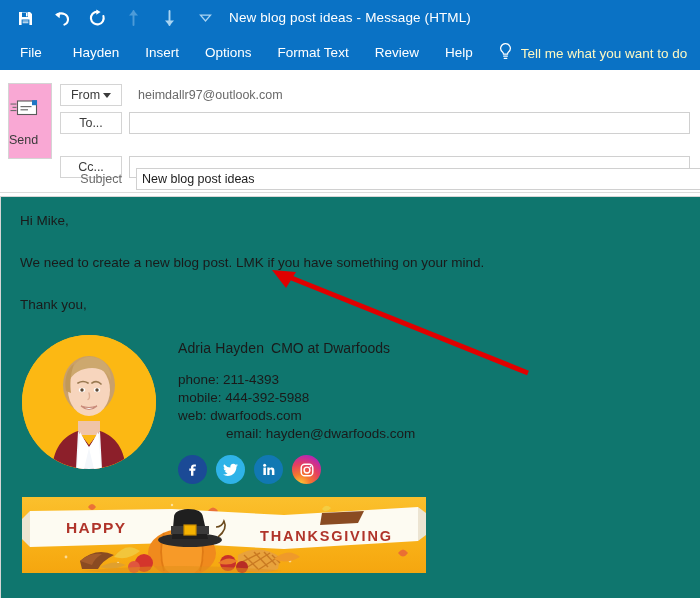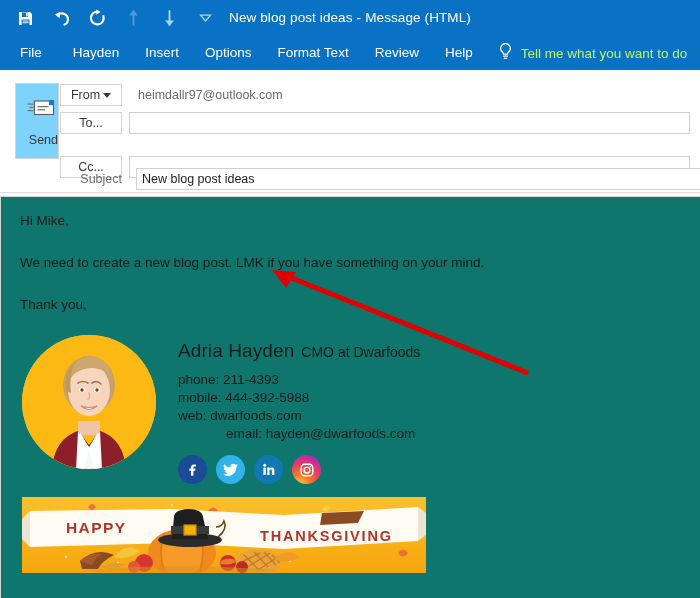--- a/index.html
+++ b/index.html
@@ -71,41 +71,41 @@
   }
   .tab:first-child { padding-left: 20px; padding-right: 18px; }
   .tellme {
     display: flex;
     align-items: center;
     gap: 8px;
     margin-left: 12px;
     cursor: pointer;
   }
   .tellme-label {
-    color: #bef264;
+    color: #fef9c3;
     font-size: 13.5px;
     white-space: nowrap;
   }
 
   
   .compose-header {
     position: absolute;
     left: 0; top: 70px;
     width: 700px; height: 123px;
     background: #ffffff;
   }
   .send-btn {
     position: absolute;
-    left: 15px; top: 13px;
+    left: 8px; top: 13px;
     width: 44px; height: 76px;
     border: 1px solid #d4d4d4;
-    background: #7dd3fc;
+    background: #f9a8d4;
     display: flex;
     flex-direction: column;
-    align-items: flex-end;
+    align-items: flex-start;
     justify-content: center;
     gap: 9px;
     cursor: pointer;
   }
   .send-label {
     font-size: 12.5px;
     color: #3b3b3b;
   }
   .field-row {
     position: absolute;
@@ -197,21 +197,21 @@
   .avatar svg { display: block; }
   .sig-name-row {
     position: absolute;
     left: 178px; top: 340px;
     white-space: nowrap;
     display: flex;
     align-items: baseline;
     gap: 7px;
   }
   .sig-name {
-    font-size: 19px;
+    font-size: 14px;
     color: #1a1a1a;
     letter-spacing: .1px;
   }
   .sig-role {
     font-size: 14px;
     color: #1a1a1a;
   }
   .sig-line {
     position: absolute;
     left: 178px;

